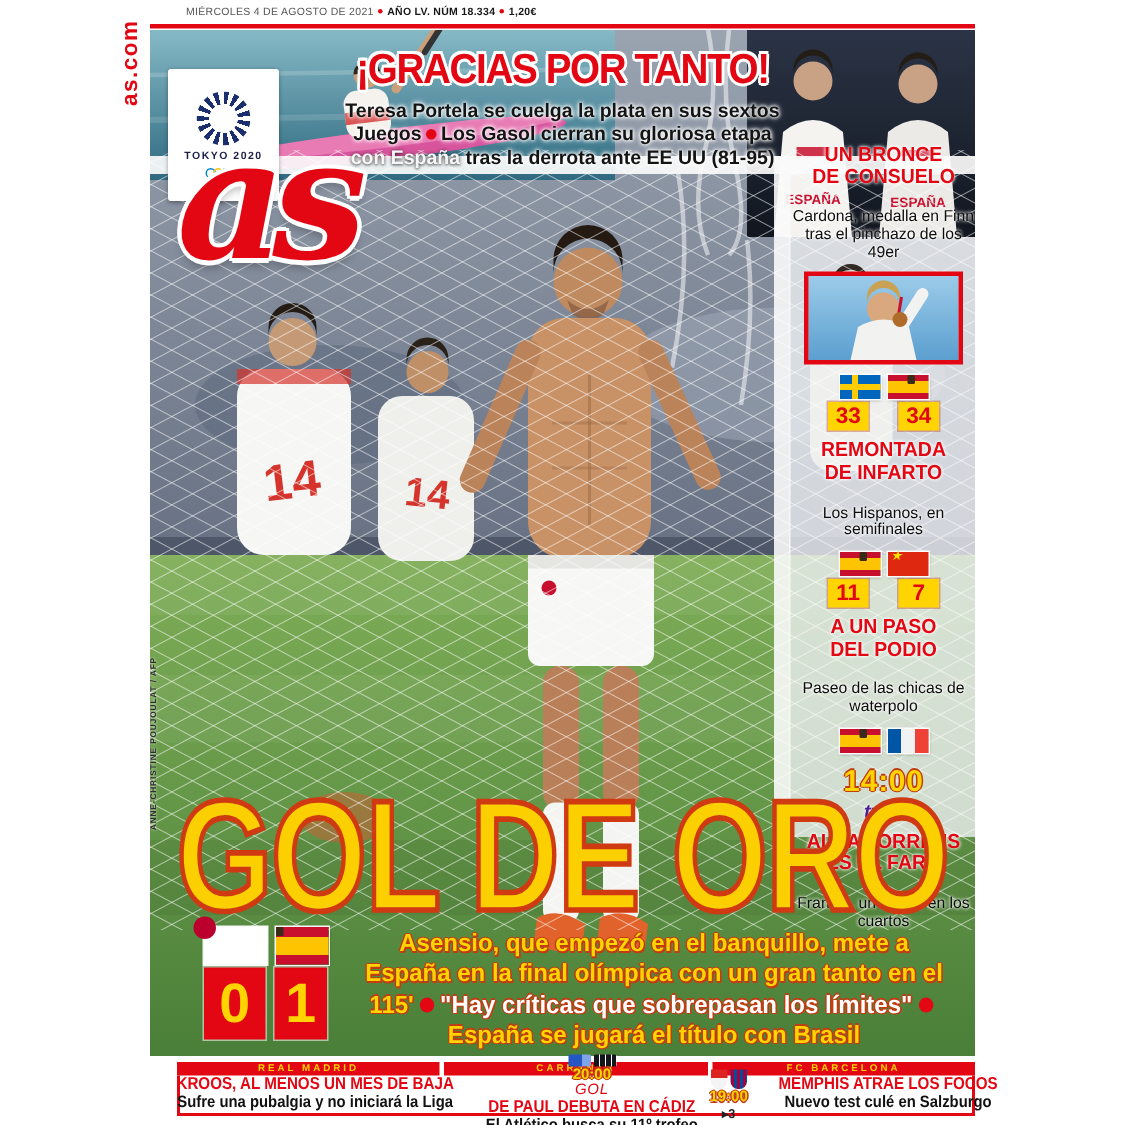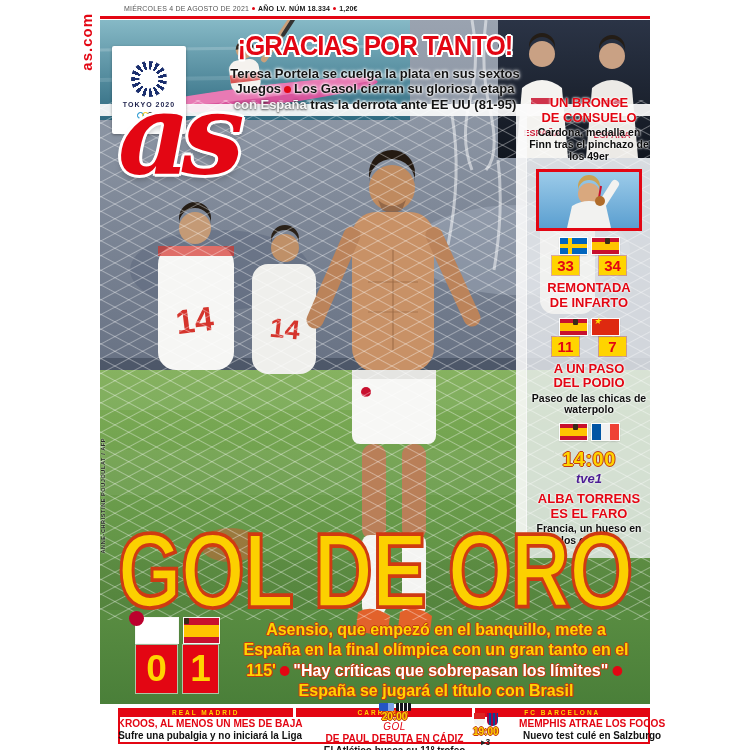--- a/index.html
+++ b/index.html
@@ -43,21 +43,21 @@
   .gracias-deck { position:absolute; top:46px; left:95px; width:360px; z-index:3; text-align:center;
                   font-size:13px; font-weight:800; line-height:1.18; color:#141414;
                   text-shadow:0 0 3px #fff,0 0 2px #fff,0 0 4px #fff; }
   .gracias-deck .white { color:#f7f7f7; text-shadow:0 1px 2px rgba(0,0,0,.6),0 0 3px rgba(0,0,0,.4); }
   .gdot { display:inline-block; width:7px; height:7px; border-radius:50%; background:#e30613; margin:0 3px 1px; vertical-align:middle; }
 
   
   .sidebar { position:absolute; left:428px; top:76px; width:122px; z-index:3; text-align:center; }
   .sb-title { font-size:13.5px; font-weight:800; line-height:1.08; color:#e30613; transform:scaleX(.96);
               text-shadow:0 0 3px #fff,0 0 2px #fff; }
-  .sb-body { font-size:10.5px; font-weight:700; line-height:1.12; color:#0d0d0d; margin-top:2px;
+  .sb-body { font-size:10.5px; font-weight:400; line-height:1.12; color:#0d0d0d; margin-top:14px;
              text-shadow:0 0 3px #fff,0 0 2px #fff; }
   .sb-photo { width:106px; height:62px; margin:7px auto 2px; border:3px solid #e30613;
               background:linear-gradient(180deg,#9ccbe9,#5b9fd0); position:relative; }
   .flagrow { display:flex; justify-content:center; gap:5px; margin-top:7px; }
   .scorerow { display:flex; justify-content:center; gap:20px; margin-top:2px; }
   .scorebox { width:27px; height:19px; background:#ffd400; color:#e30613; font-size:15px; line-height:19px;
               font-weight:800; box-shadow:0 0 0 1px rgba(180,40,10,.35); }
   .timetext { margin-top:8px; font-size:20px; font-weight:800; color:#ffd400; letter-spacing:.5px;
               text-shadow:-1px 0 0 #c23c12,1px 0 0 #c23c12,0 -1px 0 #c23c12,0 1px 0 #c23c12; }
   .channel { font-size:13px; font-weight:800; font-style:italic; color:#4c1d95; text-shadow:0 0 3px #fff; }
@@ -308,20 +308,21 @@
             </span>
         </div>
         <div class="scorerow">
           <span class="scorebox">33</span>
           <span class="scorebox">34</span>
         </div>
         <div class="sb-title mt6">
           <div>REMONTADA</div>
             <div>DE INFARTO</div>
         </div>
+        <div class="sb-body">Los Hispanos, en semifinales</div>
 
         <div class="flagrow mt8">
           <span class="flag spain">
               <i></i>
             </span>
           <span class="flag china">
               <i></i>
             </span>
         </div>
         <div class="scorerow">

